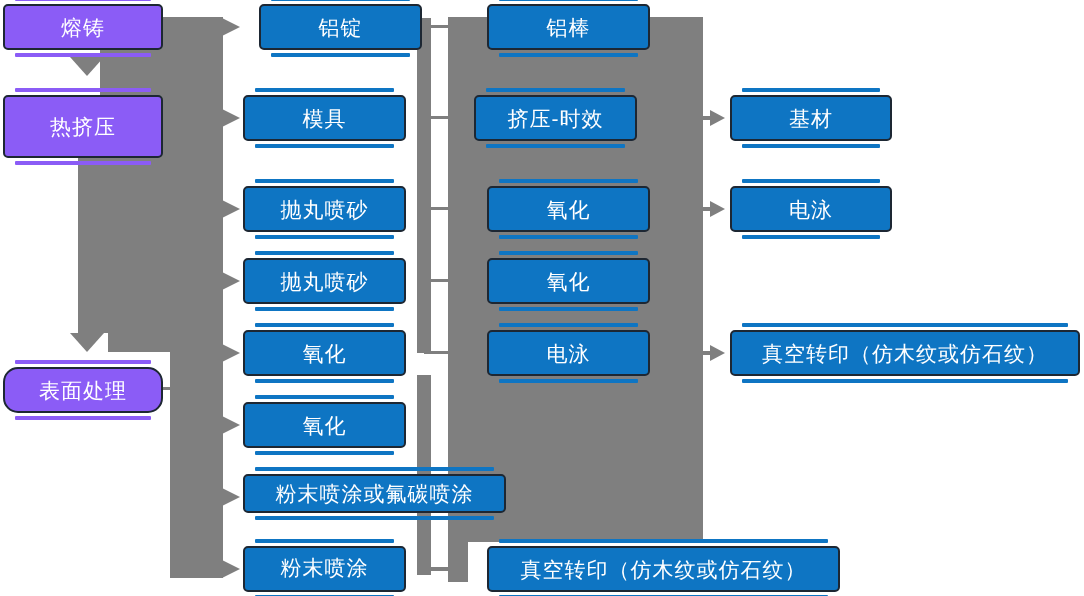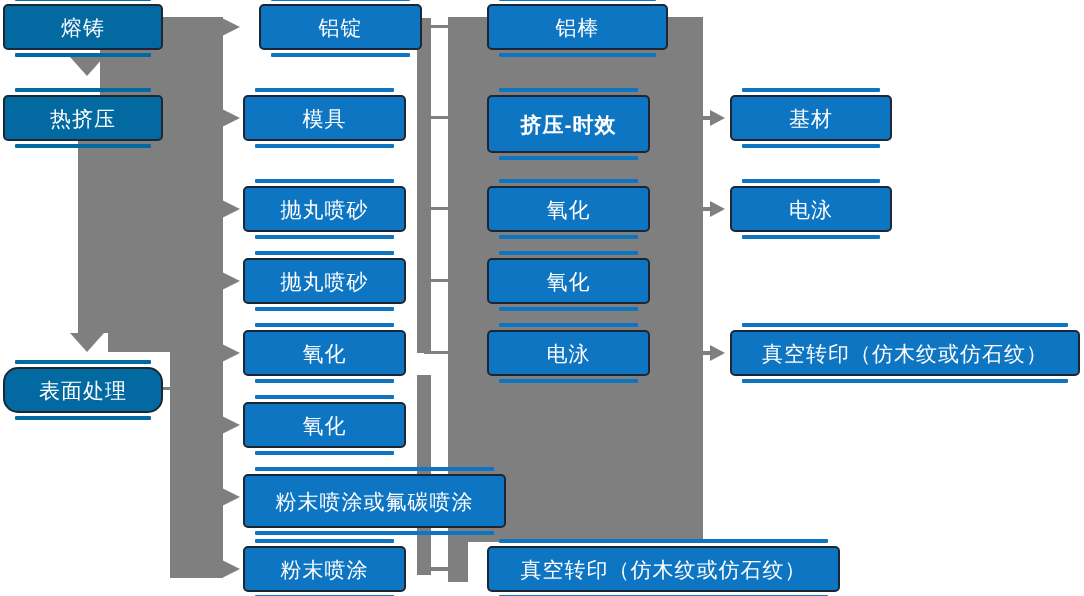--- a/index.html
+++ b/index.html
@@ -15,21 +15,21 @@
     display:flex;align-items:center;justify-content:center;
     color:#ffffff;font-size:21px;letter-spacing:1px;line-height:1;
     z-index:3;
   }
   .node::before,.node::after{
     content:"";position:absolute;left:10px;right:10px;height:4px;
     background:inherit;border-radius:1px;
   }
   .node::before{top:-9px;}
   .node::after{bottom:-9px;}
-  .c1{background:#0369a1;}
+  .c1{background:#8b5cf6;}
   .c2{background:#0e75c3;}
   
   .gray{position:absolute;background:#7f7f7f;z-index:1;}
   .tick{position:absolute;background:#7f7f7f;z-index:0;}
   .ar{position:absolute;width:0;height:0;z-index:1;}
   .ar.right{border-top:9px solid transparent;border-bottom:9px solid transparent;border-left:18px solid #7f7f7f;}
   .ar.right-sm{border-top:8px solid transparent;border-bottom:8px solid transparent;border-left:15px solid #7f7f7f;}
   .ar.down{border-left:17px solid transparent;border-right:17px solid transparent;border-top:19px solid #7f7f7f;}
   
   #left-trunk{
@@ -70,21 +70,21 @@
 <div class="gray" style="left:703px;top:116px;width:9px;height:4px;"></div>
 <div class="ar right-sm" style="left:710px;top:110px;"></div>
 <div class="gray" style="left:703px;top:207px;width:9px;height:4px;"></div>
 <div class="ar right-sm" style="left:710px;top:201px;"></div>
 <div class="gray" style="left:703px;top:351px;width:9px;height:4px;"></div>
 <div class="ar right-sm" style="left:710px;top:345px;"></div>
 
 <div class="node c1" style="left:3px;top:4px;width:160px;height:46px;">
   <span>熔铸</span>
 </div>
-<div class="node c1" style="left:3px;top:95px;width:160px;height:46px;">
+<div class="node c1" style="left:3px;top:95px;width:160px;height:63px;">
   <span>热挤压</span>
 </div>
 <div class="node c1" style="left:3px;top:367px;width:160px;height:46px;border-radius:15px;">
   <span>表面处理</span>
 </div>
 
 <div class="node c2" style="left:259px;top:4px;width:163px;height:46px;">
   <span>铝锭</span>
 </div>
 <div class="node c2" style="left:243px;top:95px;width:163px;height:46px;align-items:center;">
@@ -95,31 +95,31 @@
 </div>
 <div class="node c2" style="left:243px;top:258px;width:163px;height:46px;">
   <span>抛丸喷砂</span>
 </div>
 <div class="node c2" style="left:243px;top:330px;width:163px;height:46px;">
   <span>氧化</span>
 </div>
 <div class="node c2" style="left:243px;top:402px;width:163px;height:46px;">
   <span>氧化</span>
 </div>
-<div class="node c2" style="left:243px;top:474px;width:263px;height:54px;z-index:4;">
+<div class="node c2" style="left:243px;top:474px;width:263px;height:39px;z-index:4;">
   <span>粉末喷涂或氟碳喷涂</span>
 </div>
-<div class="node c2" style="left:243px;top:546px;width:163px;height:46px;">
+<div class="node c2" style="left:243px;top:546px;width:163px;height:46px;font-family:Liberation Mono, monospace;">
   <span>粉末喷涂</span>
 </div>
 
-<div class="node c2" style="left:487px;top:4px;width:181px;height:46px;">
+<div class="node c2" style="left:487px;top:4px;width:163px;height:46px;">
   <span>铝棒</span>
 </div>
-<div class="node c2" style="left:487px;top:95px;width:163px;height:58px;font-weight:bold;">
+<div class="node c2" style="left:474px;top:95px;width:163px;height:46px;">
   <span>挤压-时效</span>
 </div>
 <div class="node c2" style="left:487px;top:186px;width:163px;height:46px;">
   <span>氧化</span>
 </div>
 <div class="node c2" style="left:487px;top:258px;width:163px;height:46px;">
   <span>氧化</span>
 </div>
 <div class="node c2" style="left:487px;top:330px;width:163px;height:46px;">
   <span>电泳</span>

